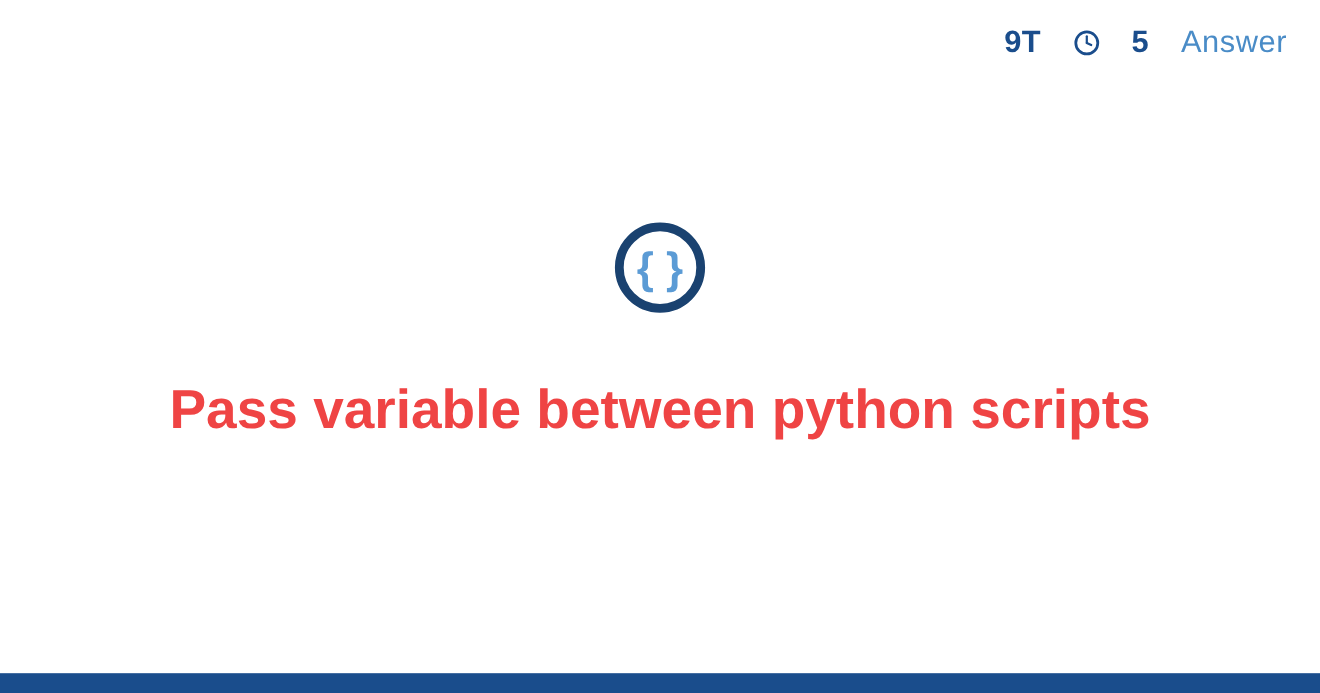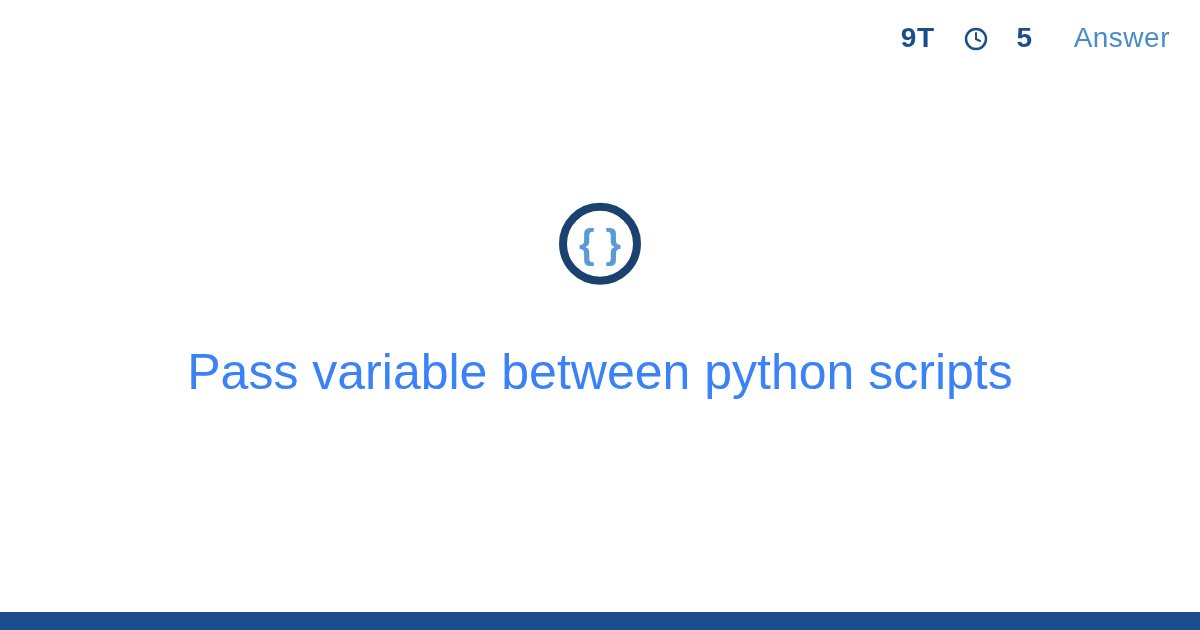--- a/index.html
+++ b/index.html
@@ -38,39 +38,39 @@
       position: relative;
       top: 1px;
     }
     .logo-5 {
       color: #1a4d8c;
       font-weight: 600;
     }
     .logo-answer {
       color: #4a8cc7;
       font-weight: 400;
-      margin-left: 13px;
+      margin-left: 1px;
     }
     .center-content {
       position: absolute;
       top: 48%;
       left: 50%;
       transform: translate(-50%, -50%);
       width: 100%;
       display: flex;
       flex-direction: column;
       align-items: center;
     }
     .braces-icon {
       margin-bottom: 50px;
     }
     .title {
       font-size: 50px;
-      font-weight: 400;
-      color: #3b82f6;
+      font-weight: 700;
+      color: #ef4444;
       text-align: center;
       line-height: 1.25;
       max-width: 900px;
     }
     .bottom-bar {
       position: absolute;
       bottom: 0;
       left: 0;
       right: 0;
       height: 18px;

